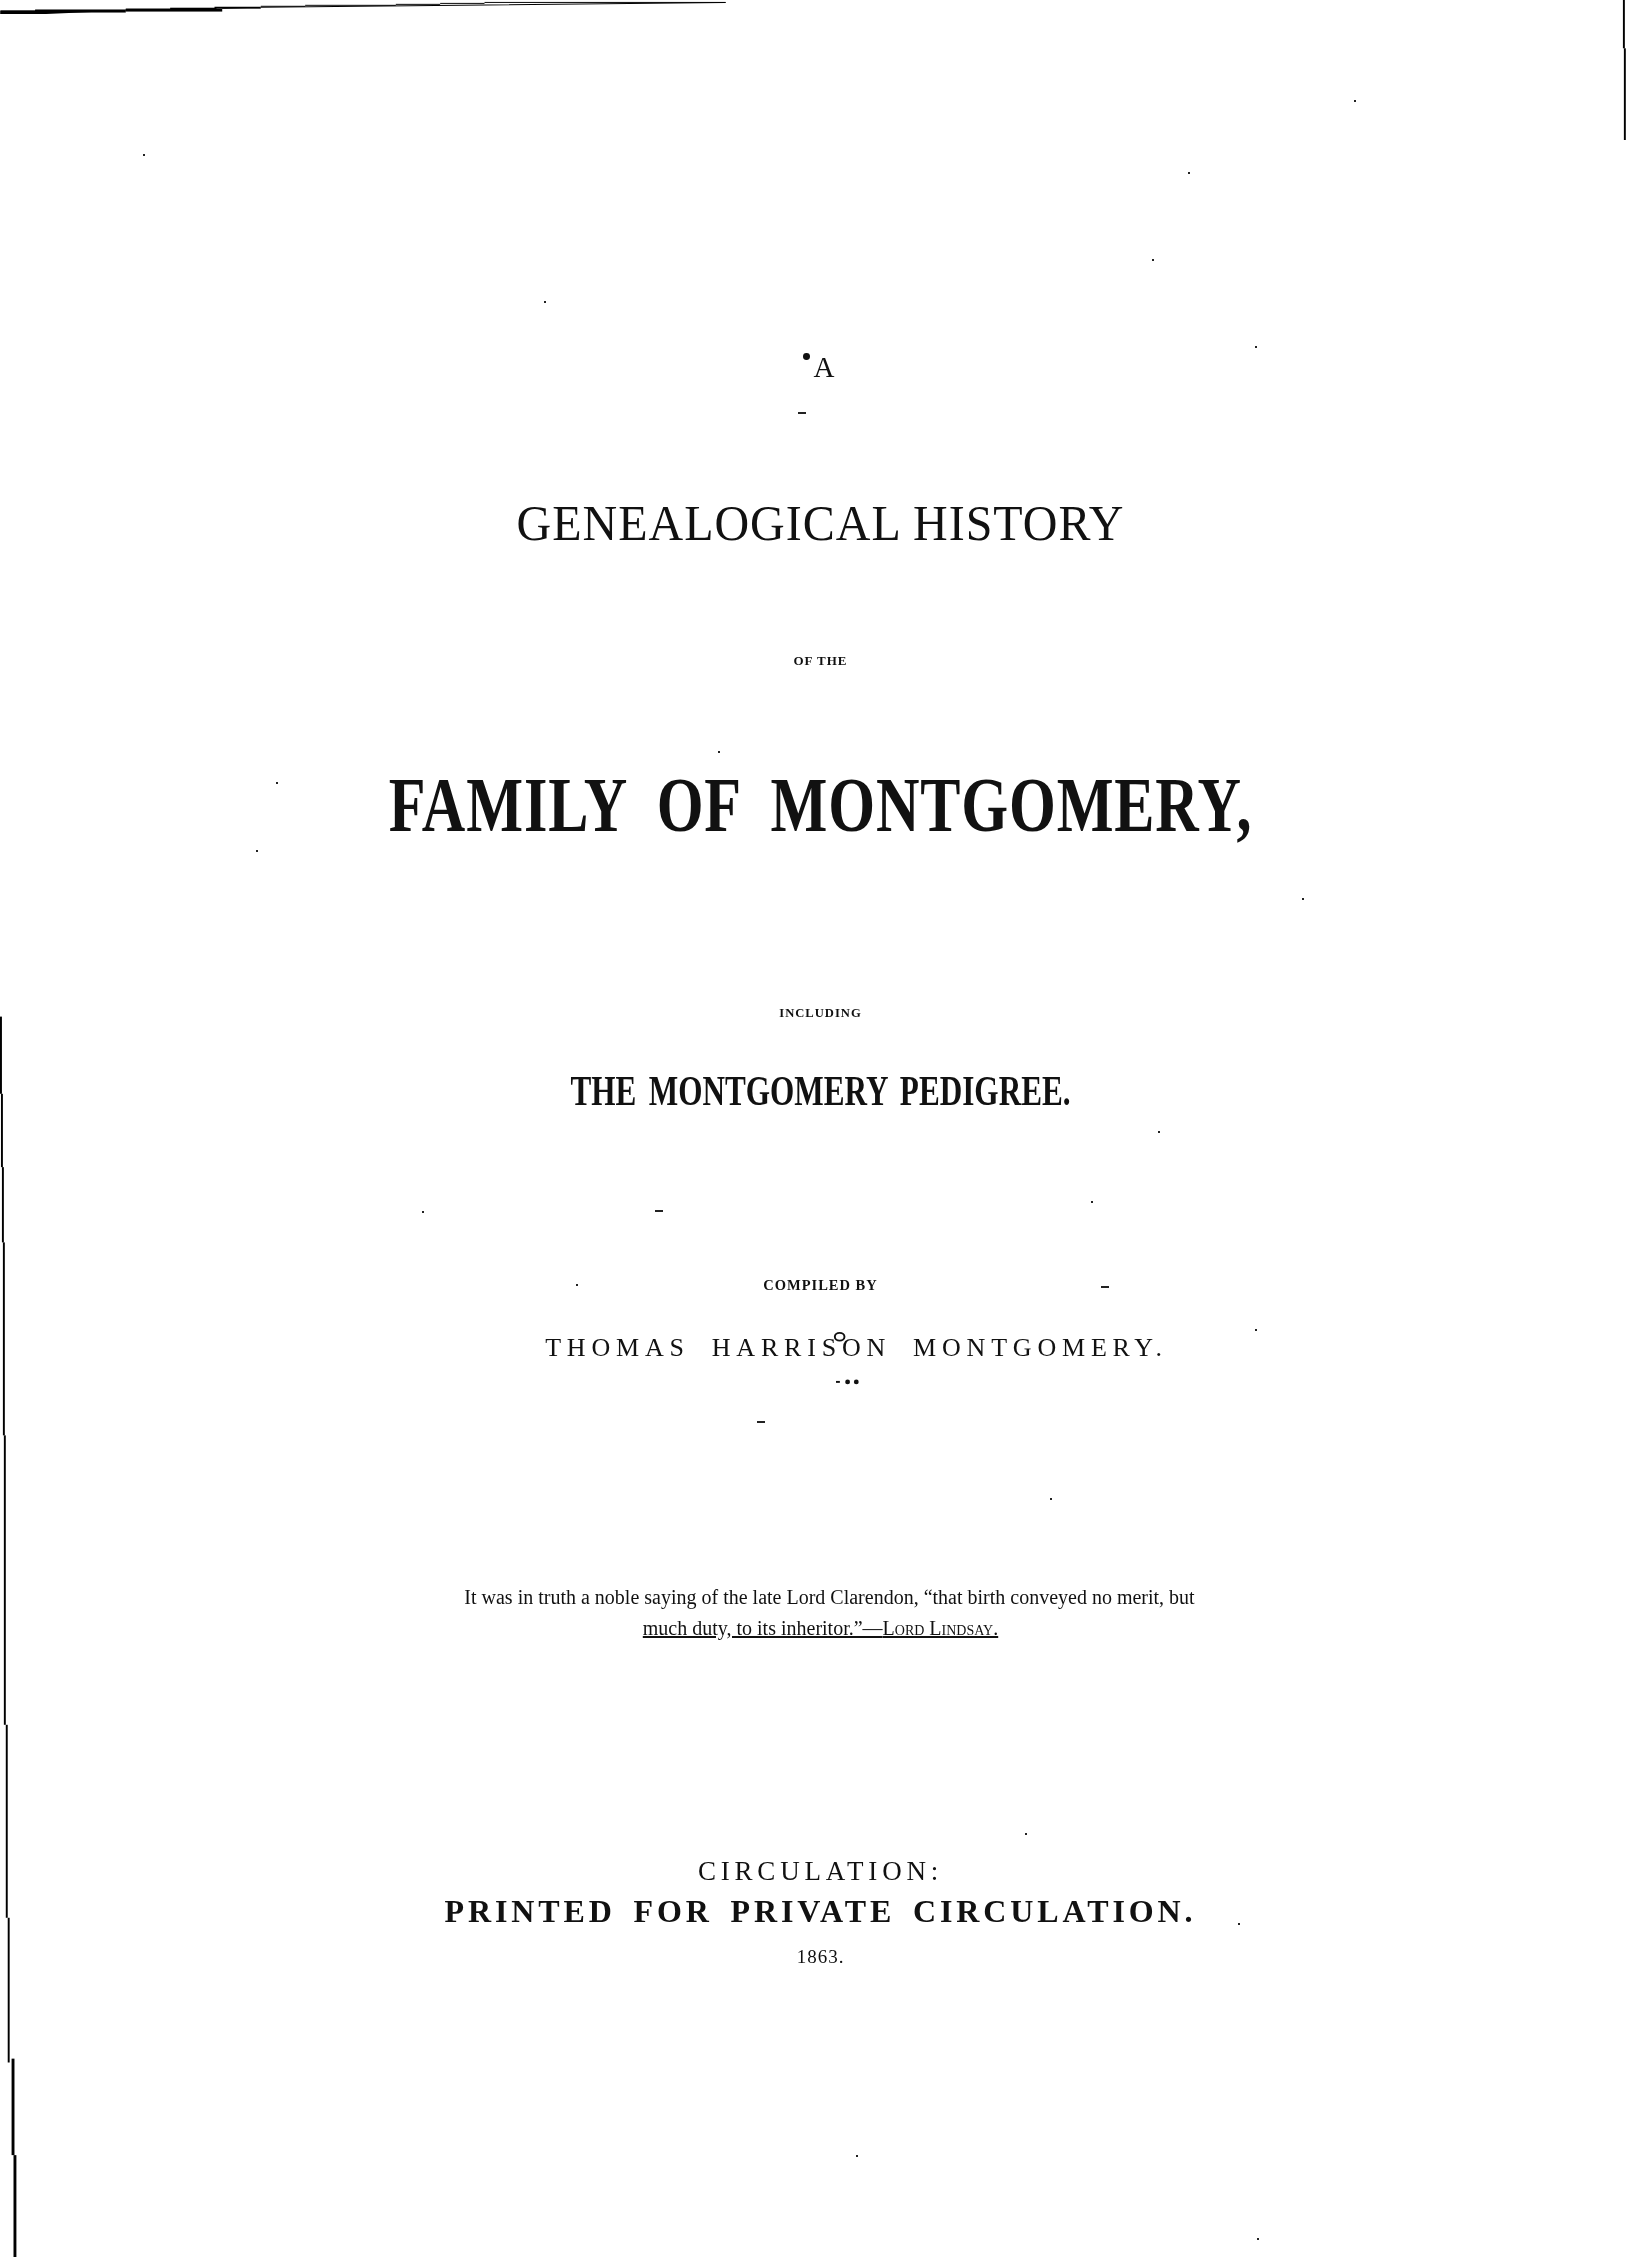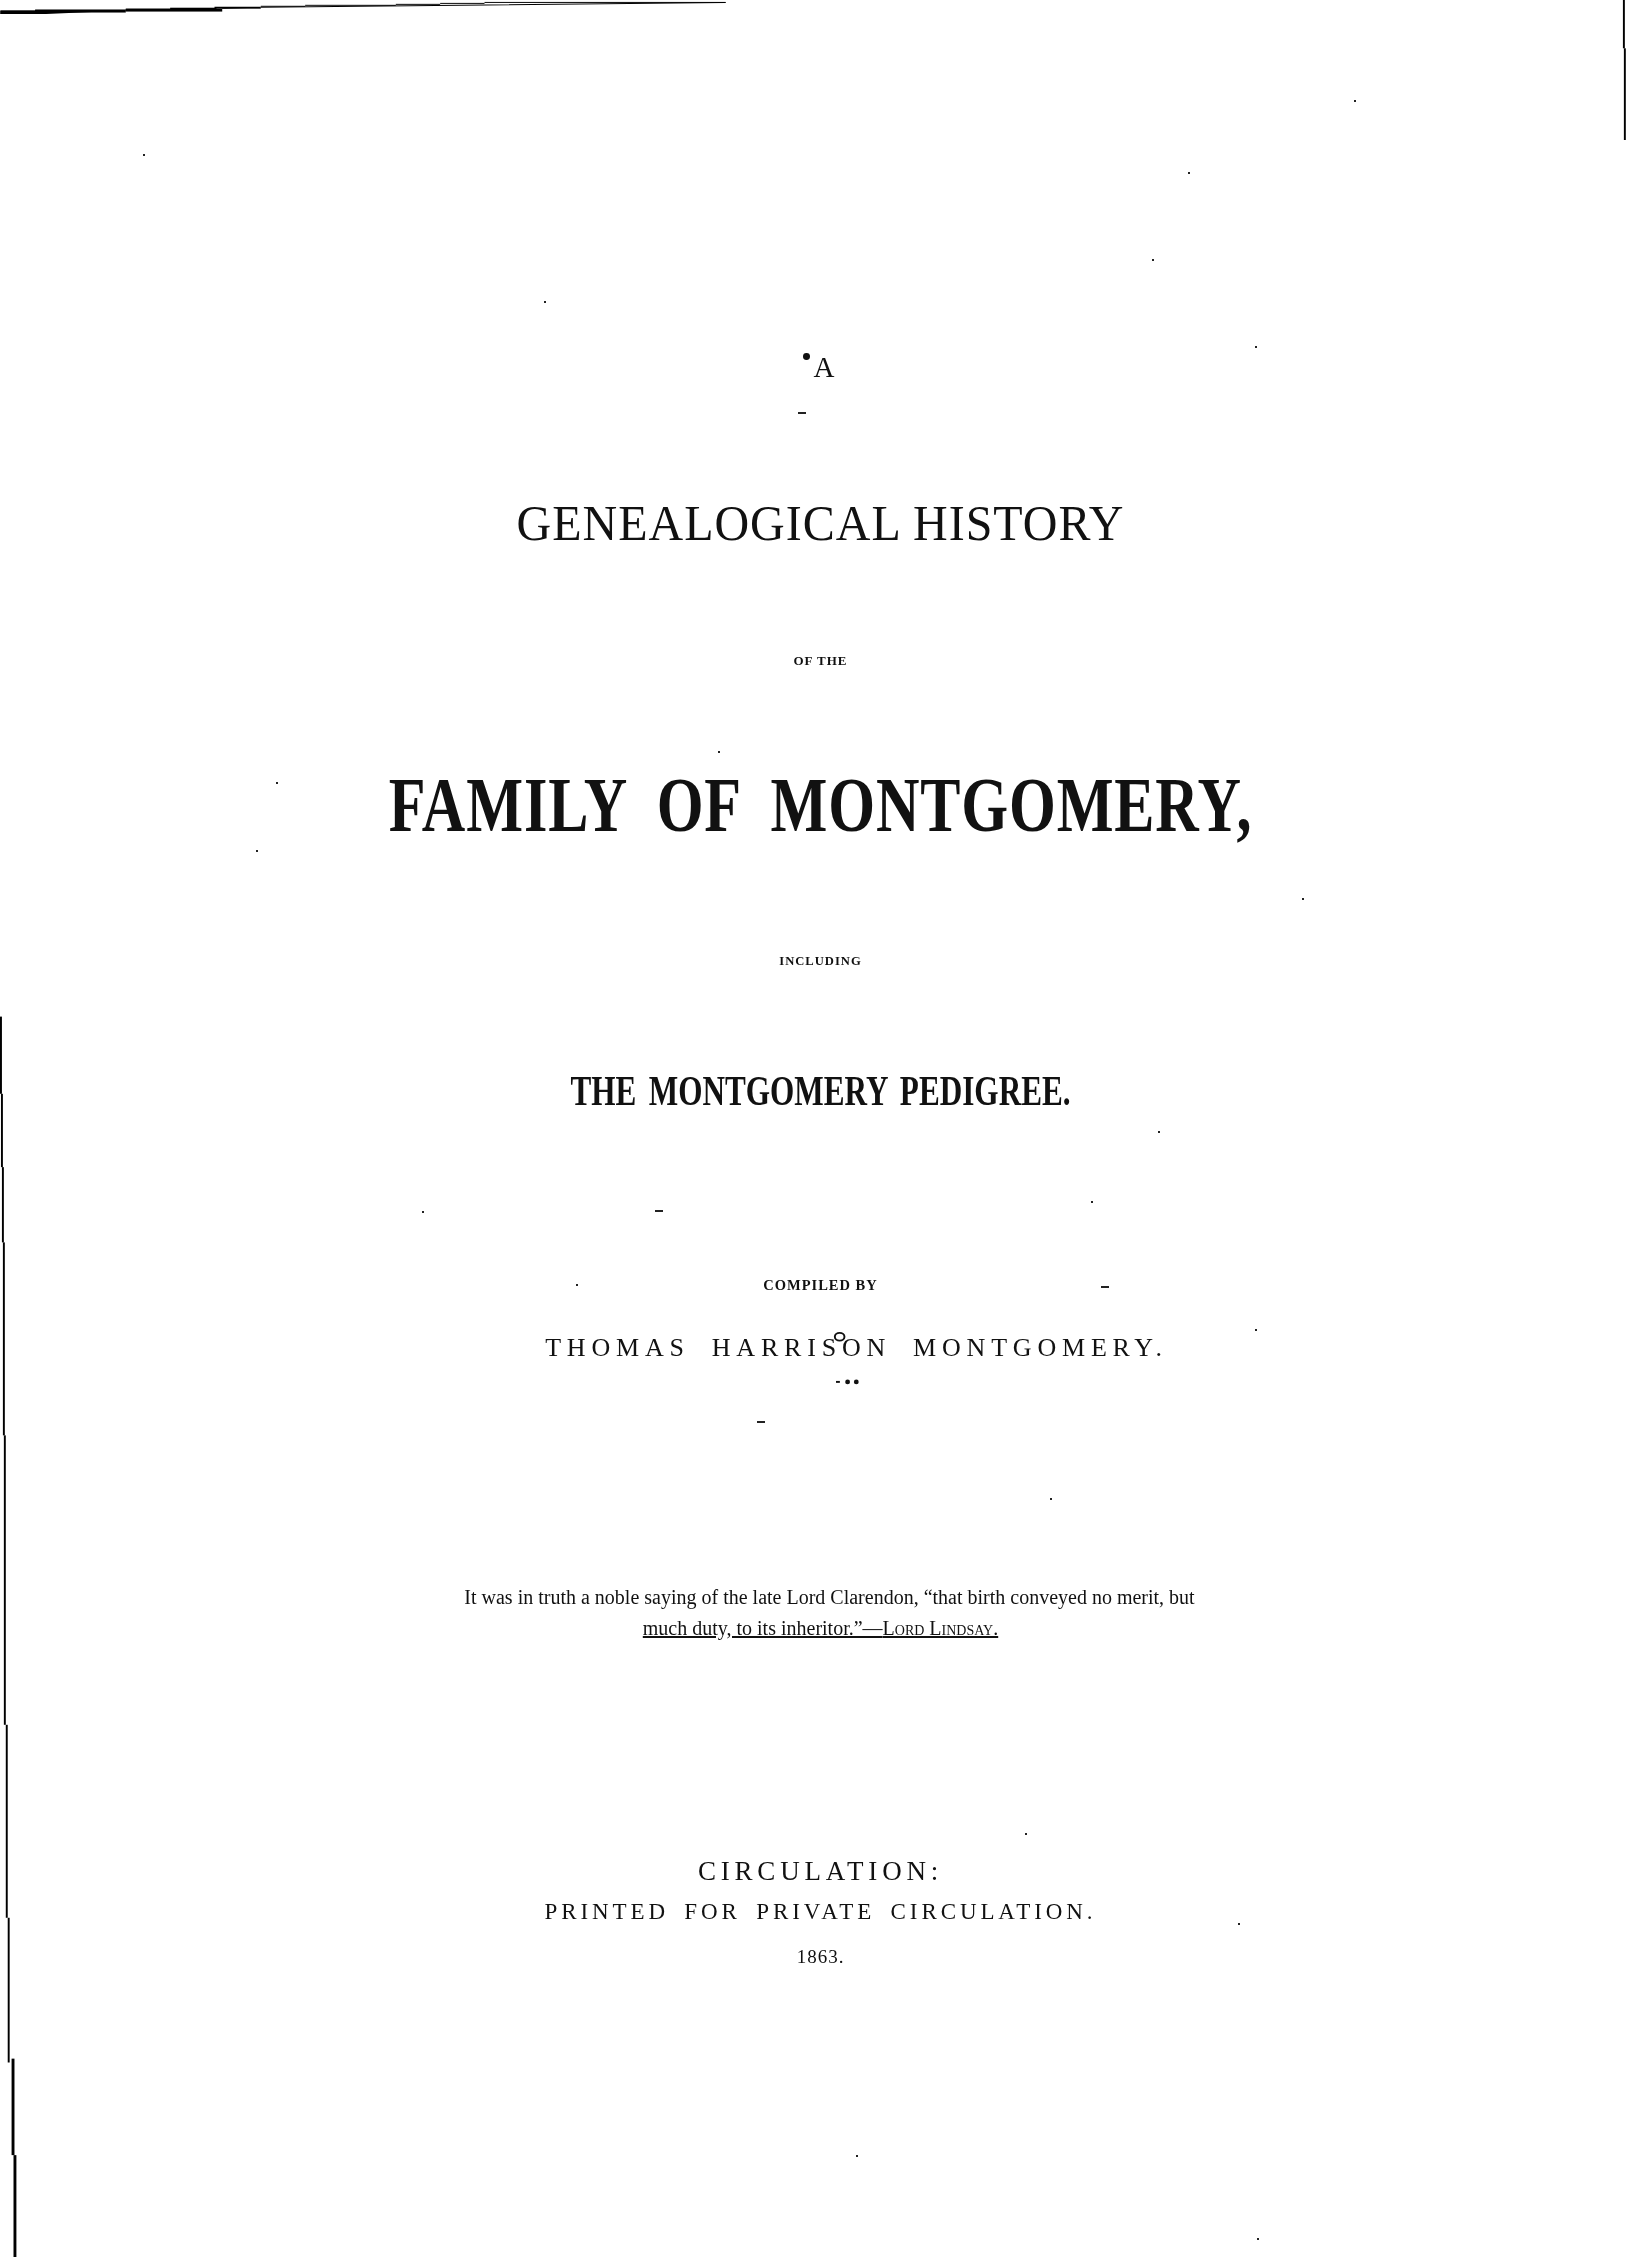--- a/index.html
+++ b/index.html
@@ -76,21 +76,21 @@
     .family {
       top: 761px;
       font-size: 70px;
       line-height: 87px;
       font-weight: bold;
       letter-spacing: 1px;
       word-spacing: 17.4px;
       transform: scaleX(0.86) scaleY(1.12);
     }
     .including {
-      top: 952px;
+      top: 1004px;
       font-size: 12.6px;
       line-height: 19.3px;
       font-weight: bold;
       letter-spacing: 1px;
     }
     .pedigree {
       top: 1068px;
       font-size: 39px;
       line-height: 46px;
       font-weight: bold;
@@ -126,24 +126,25 @@
     }
     .epigraph-line2 .sc { font-variant: small-caps; }
     .place {
       top: 1854px;
       font-size: 27px;
       line-height: 35px;
       letter-spacing: 4.8px;
     }
     .printed {
       top: 1894px;
-      font-size: 23px;
+      font-size: 32px;
       line-height: 35px;
       letter-spacing: 3.9px;
       word-spacing: 5.8px;
+      font-weight: bold;
     }
     .year {
       top: 1939px;
       font-size: 19px;
       line-height: 35px;
       letter-spacing: 1px;
     }
     .speck {
       position: absolute;
       background: #222;

